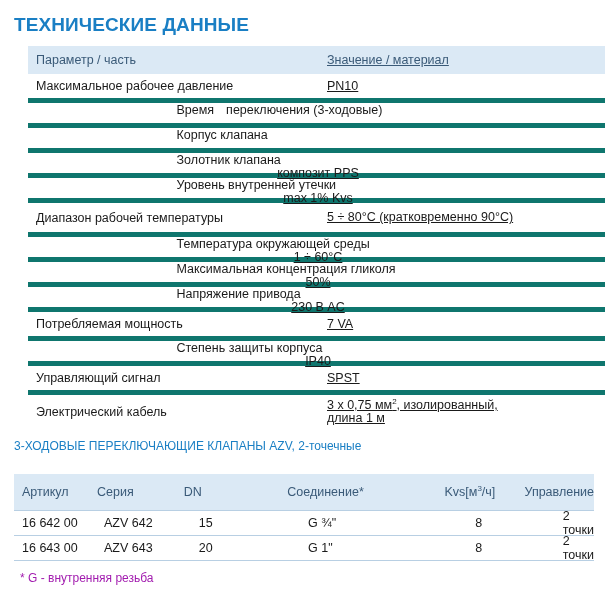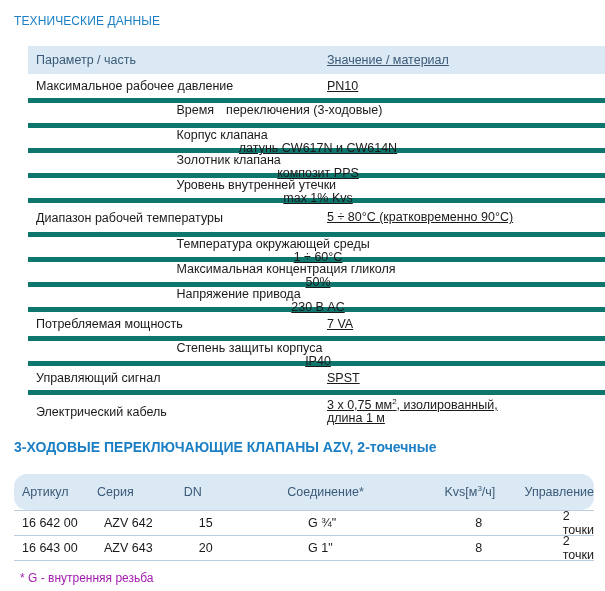--- a/index.html
+++ b/index.html
@@ -2,42 +2,42 @@
 <html><head>
 <meta charset="utf-8">
 <style>
   html, body { margin: 0; padding: 0; background: #ffffff; }
   body {
     width: 605px; height: 591px; overflow: hidden; position: relative;
     font-family: "Liberation Sans", sans-serif; color: #1a1a1a;
   }
   .title1 {
     position: absolute; left: 14px; top: 14px;
-    font-size: 12px; font-weight: normal; color: #1a7fc4; letter-spacing: 0.1px;
+    font-size: 19px; font-weight: bold; color: #1a7fc4; letter-spacing: 0.1px;
   }
   .tech-table { position: absolute; left: 28px; top: 46px; width: 580px; }
   .tech-row {
     display: flex; align-items: center; border-bottom: 5px solid #0f766e;
     font-size: 12.5px; box-sizing: border-box;
   }
   .tech-row.header { background: #dbe9f5; color: #3a5a78; height: 28px; border-bottom: none; }
   .tech-row .c1 { width: 299px; padding-left: 8px; box-sizing: border-box; }
   .tech-row .c2 { flex: 1; padding-left: 0; line-height: 13px; text-decoration: underline; }
   .tech-row.h24 { height: 25px; flex-direction: column; }
   .tech-row.h28 { height: 29px; }
   .tech-row.h32 { height: 34px; }
   .gap { display: inline-block; width: 12px; }
 
   .title2 {
     position: absolute; left: 14px; top: 439px;
-    font-size: 14px; font-weight: bold; color: #1a7fc4;
+    font-size: 12px; font-weight: normal; color: #1a7fc4;
   }
   .art-table { position: absolute; left: 14px; top: 474px; width: 580px; font-size: 12.5px; }
   .art-head {
-    display: flex; align-items: center; height: 36px; background: #dbe9f5; color: #3a5a78; border-radius: 13px;
+    display: flex; align-items: center; height: 36px; background: #dbe9f5; color: #3a5a78;
   }
   .art-row { display: flex; align-items: center; height: 24px; border-bottom: 1px solid #b8cfe3; }
   .art-row.first { border-top: 1px solid #b8cfe3; }
   .a1 { width: 98px; padding-left: 8px; box-sizing: border-box; }
   .a2 { width: 104px; }
   .a3 { width: 75px; }
   .a4 { width: 131px; margin-left: 41px; }
   .a5 { width: 96px; margin-left: 48px; }
   .a6 { flex: 1; }
   .footnote { position: absolute; left: 20px; top: 571px; font-size: 12px; color: #a21caf; }
@@ -55,21 +55,20 @@
   </div>
   <div class="tech-row h28">
     <div class="c1">Максимальное рабочее давление</div>
     <div class="c2">PN10</div>
   </div>
   <div class="tech-row h24">
     <div class="c1"><span>Время</span><span class="gap"></span><span>переключения (3-ходовые)</span></div>
   </div>
   <div class="tech-row h24">
     <div class="c1">Корпус клапана</div>
-    <div class="c2">латунь CW617N и CW614N</div>
   </div>
   <div class="tech-row h24">
     <div class="c1">Золотник клапана</div>
     <div class="c2">композит PPS</div>
   </div>
   <div class="tech-row h24">
     <div class="c1">Уровень внутренней утечки</div>
     <div class="c2">max 1% Kvs</div>
   </div>
   <div class="tech-row h32">

